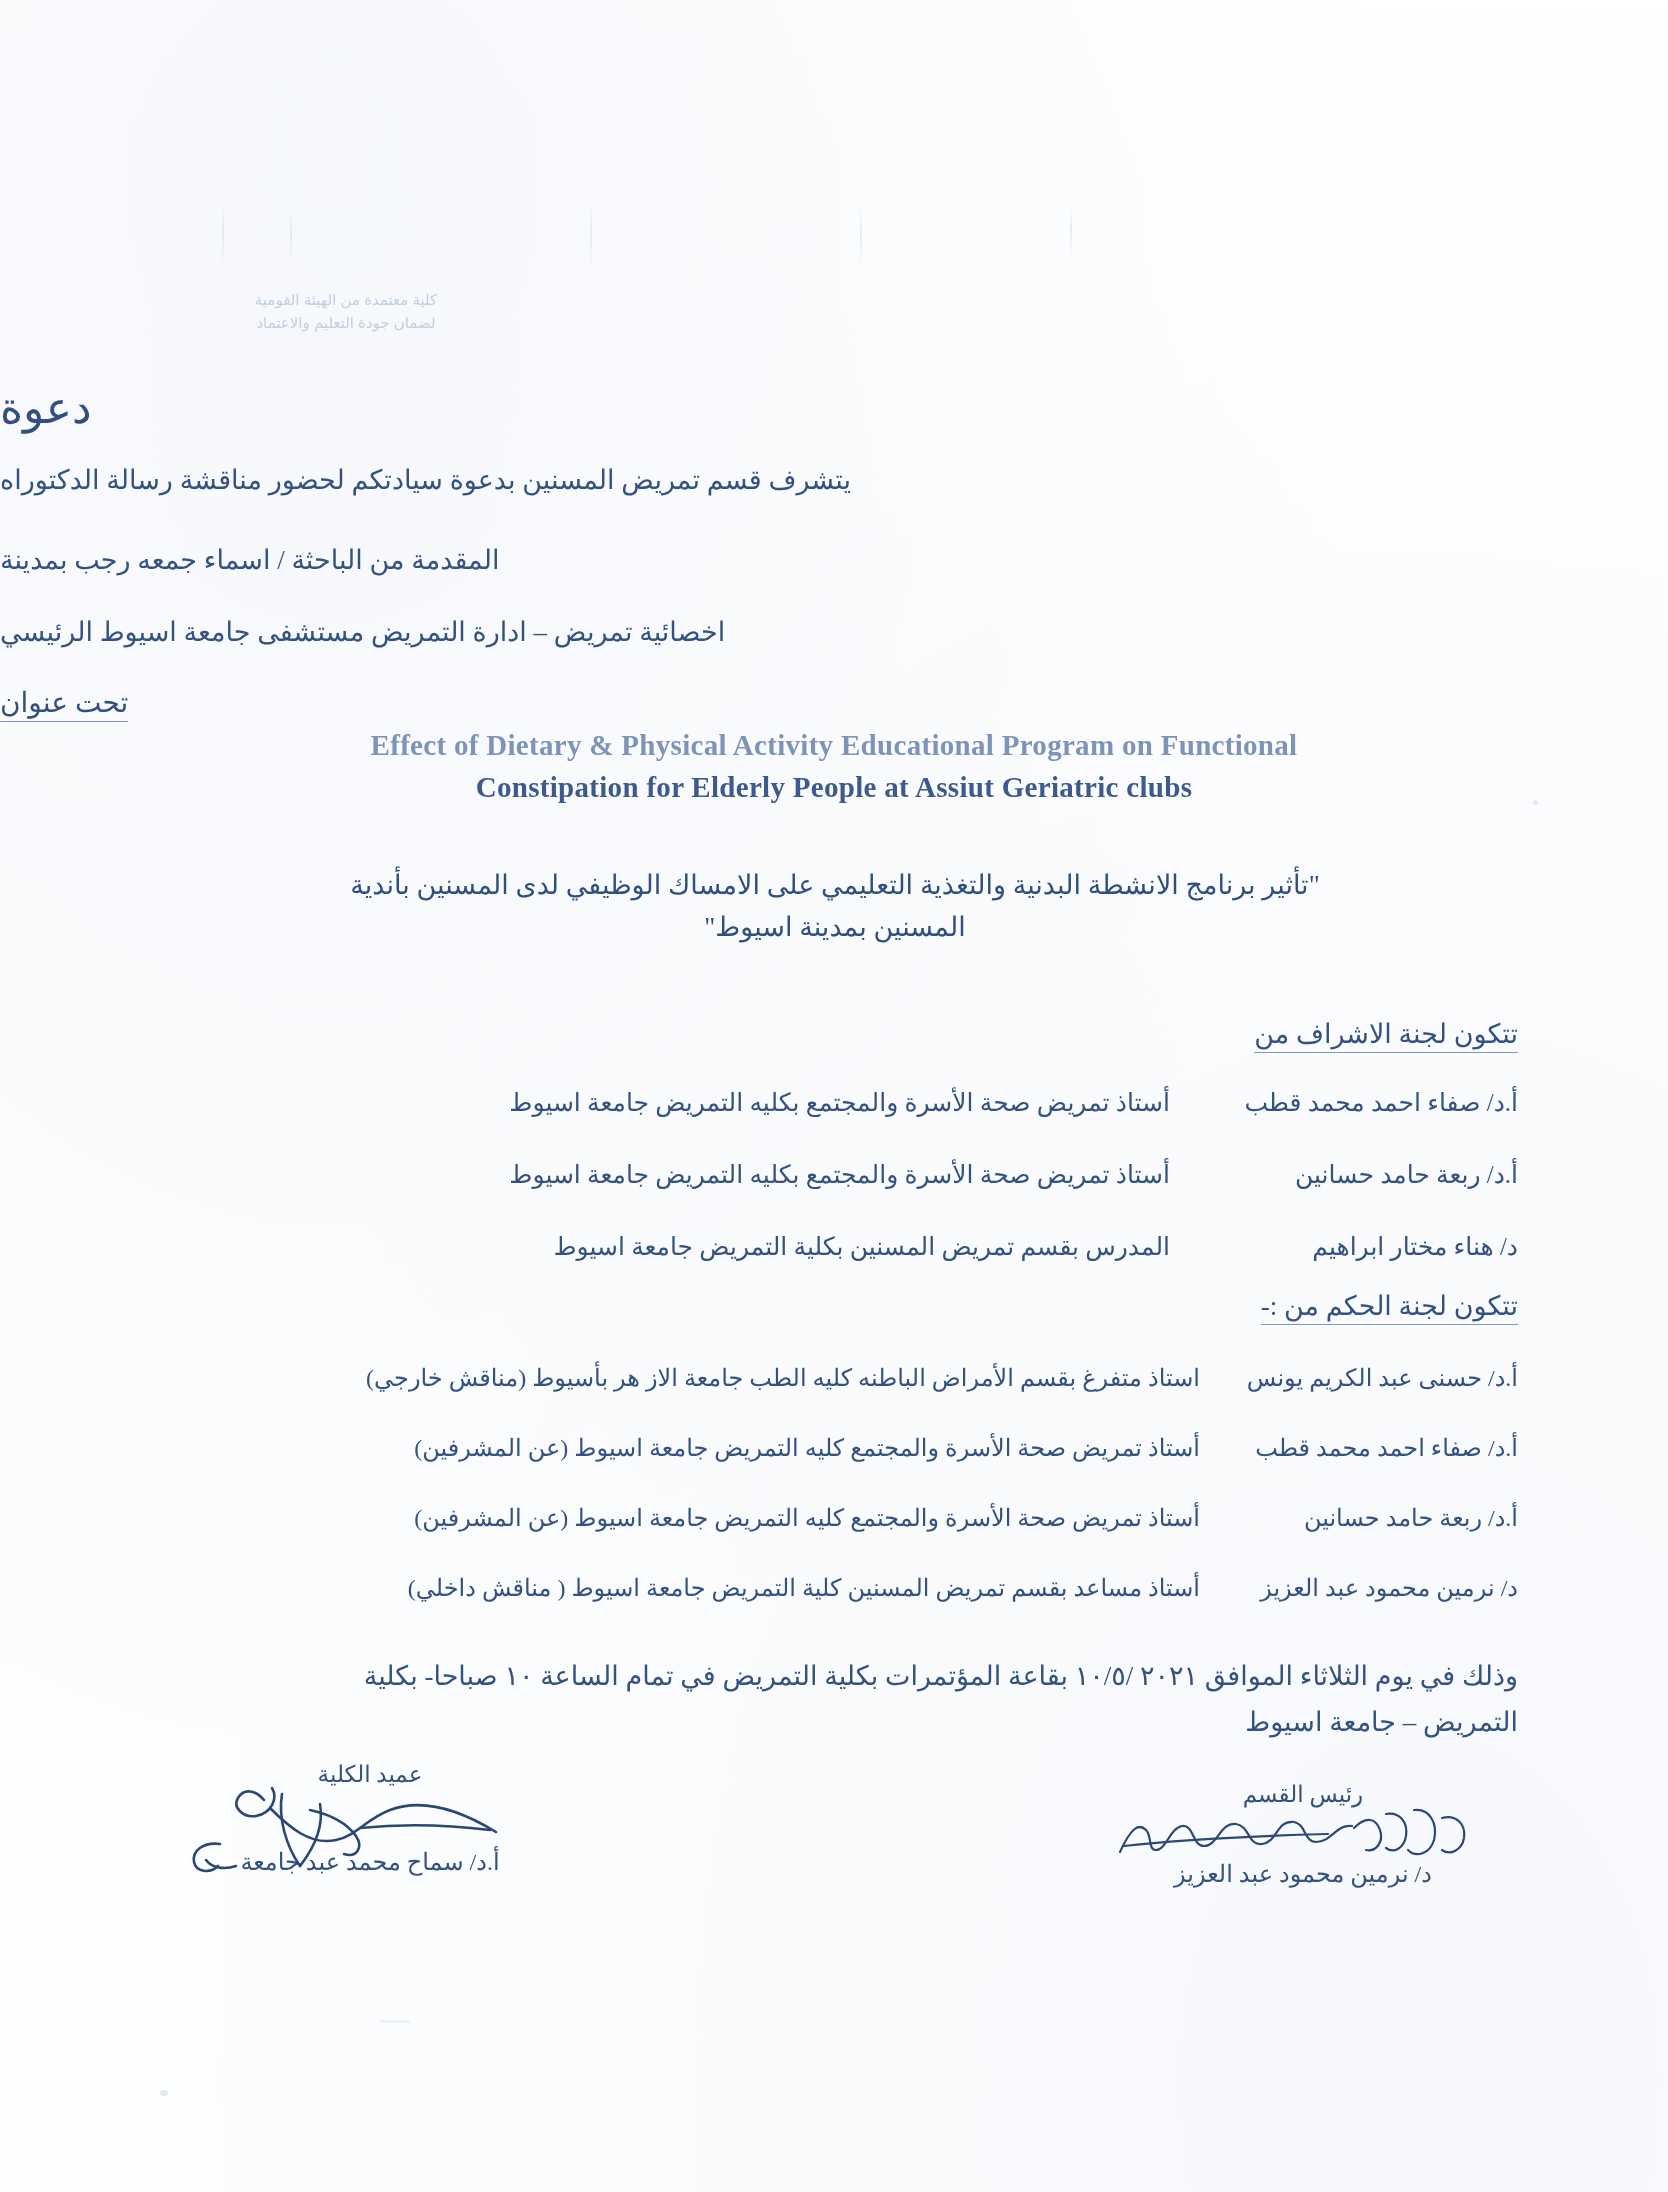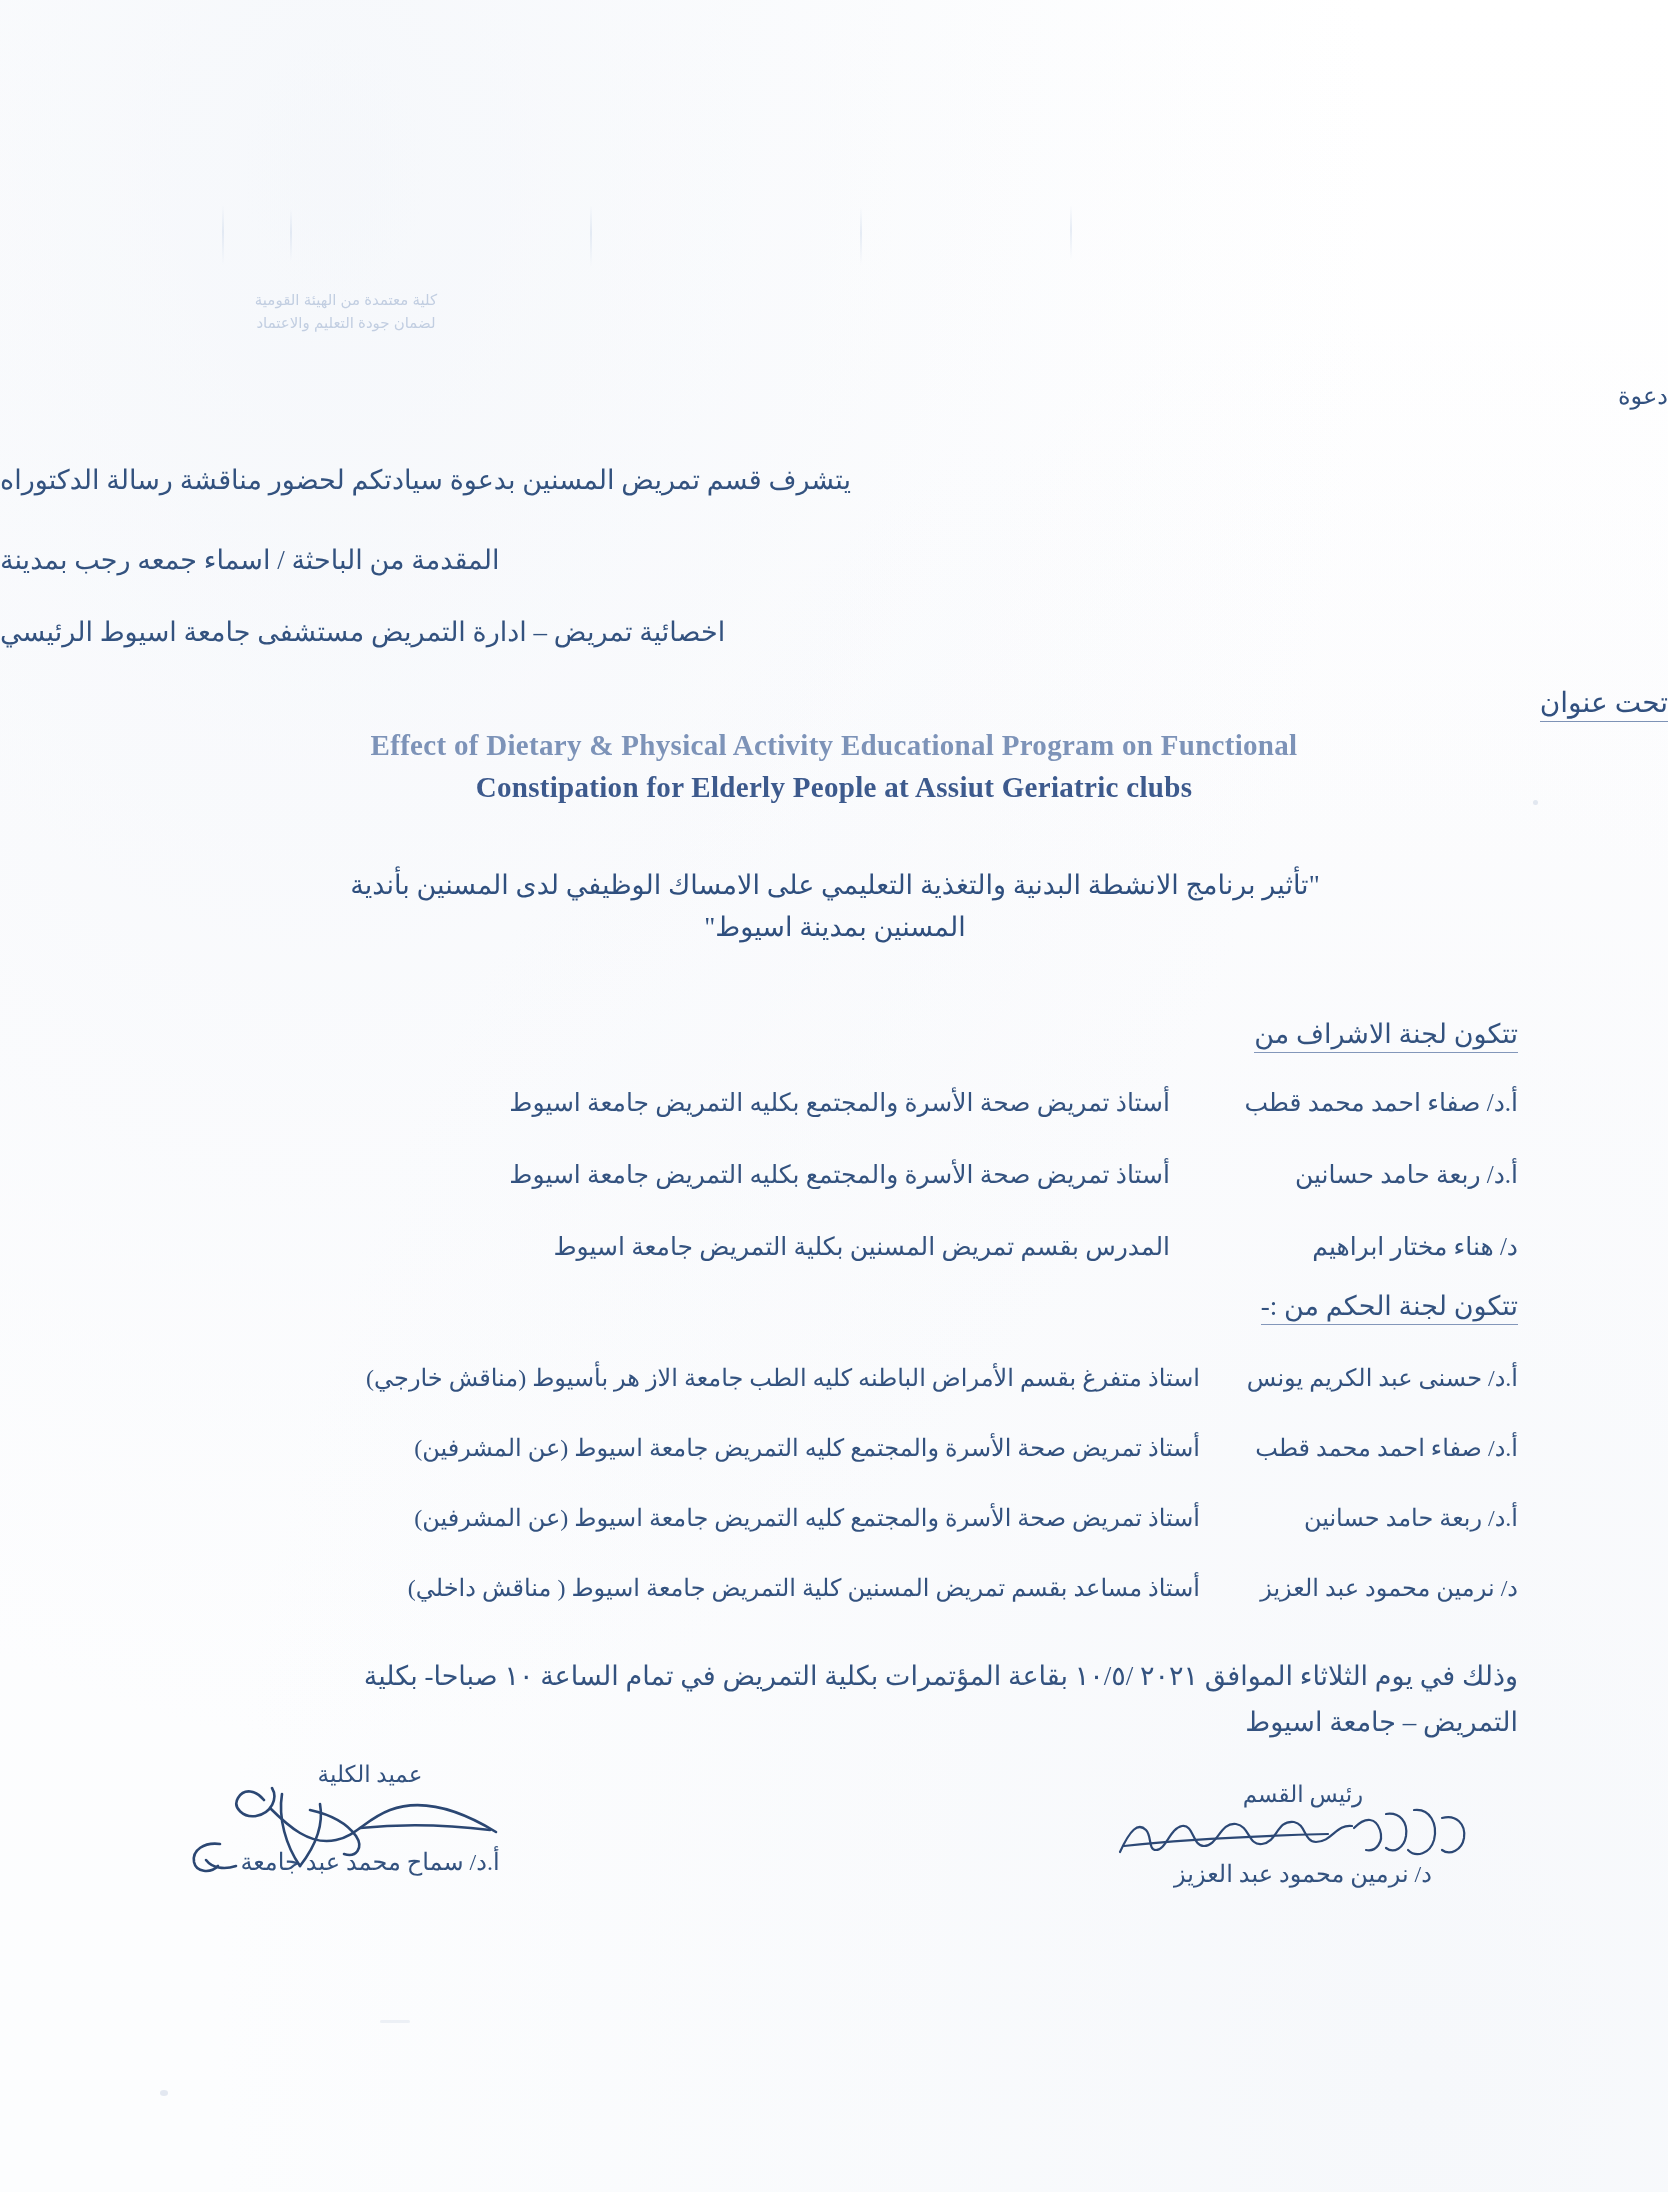--- a/index.html
+++ b/index.html
@@ -61,22 +61,22 @@
     width: 2px;
     background: linear-gradient(180deg, rgba(190,208,232,0) 0%, #b8c9e2 45%, rgba(190,208,232,0) 100%);
   }
 
   
   .doc-title {
     position: absolute;
     top: 382px;
     left: 0;
     width: 100%;
-    text-align: right;
-    font-size: 24px;
+    text-align: left;
+    font-size: 44px;
     letter-spacing: 6px;
     color: #31507f;
   }
   .body-line {
     position: absolute;
     width: 100%;
     text-align: left;
     font-size: 27px;
     color: #33527f;
     line-height: 1.4;
@@ -84,21 +84,21 @@
   }
   .l1 { top: 462px; }
   .l2 { top: 542px; }
   .l3 { top: 614px; }
 
   .under-title {
     position: absolute;
     top: 686px;
     left: 0;
     width: 100%;
-    text-align: right;
+    text-align: left;
     font-size: 28px;
     color: #31507f;
   }
   .under-title span {
     border-bottom: 1.5px solid #7e93b6;
     padding-bottom: 3px;
     letter-spacing: 2px;
   }
 
   .en-title {

